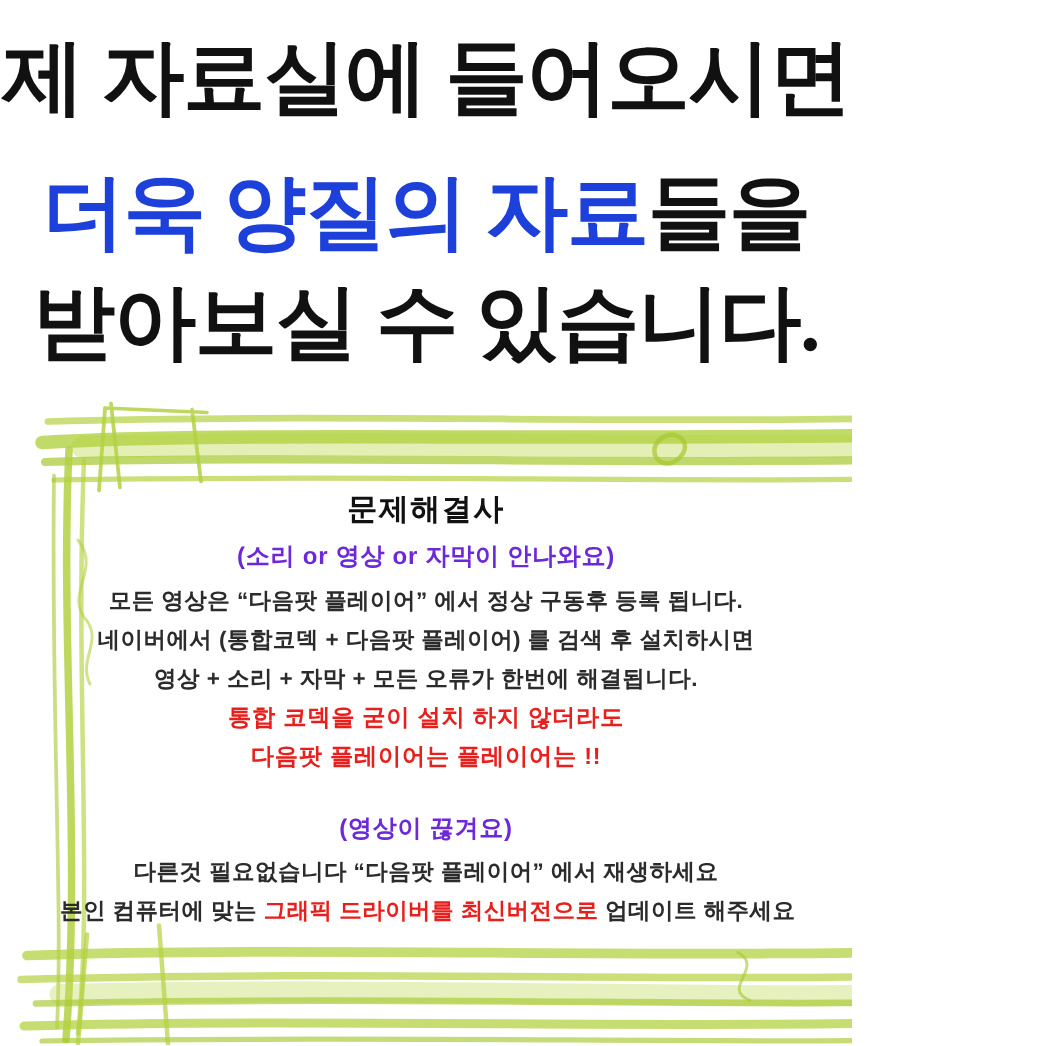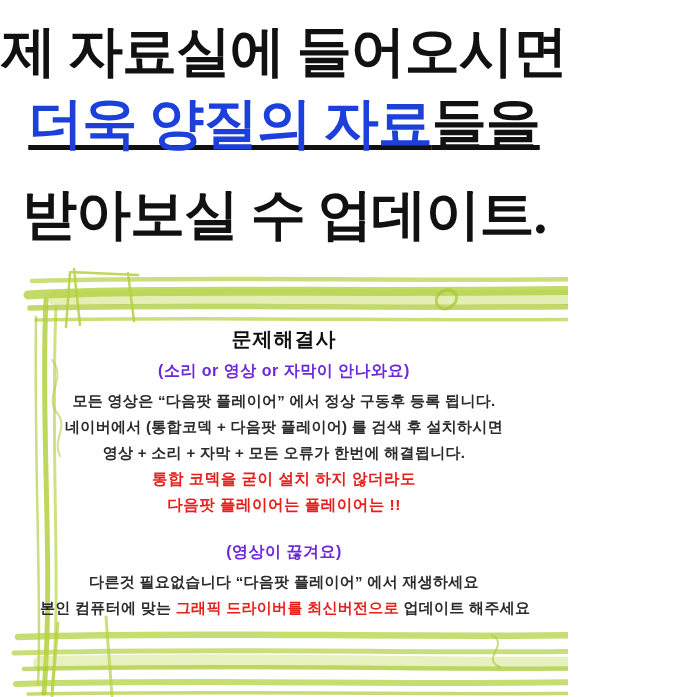--- a/index.html
+++ b/index.html
@@ -16,21 +16,21 @@
     text-align:center;
     font-family:"Liberation Serif", serif;
     font-weight:bold;
     font-size:55px;
     line-height:64px;
     color:#111111;
     letter-spacing:-1px;
     white-space:nowrap;
   }
   #banner-line1{top:20px;}
-  #banner-line2{top:92px;text-decoration:underline;}
+  #banner-line2{top:110px;}
   #banner-line3{top:183px;}
   .banner-blue{color:#1c40d9;}
   
   #frame-svg{position:absolute;left:0;top:265px;width:700px;height:432px;}
   
   #box-content{
     position:absolute;left:40px;right:40px;top:326px;
     text-align:center;
     font-weight:bold;
     color:#2b2b2b;
@@ -68,21 +68,21 @@
 </style>
 </head>
 <body>
 
 <div id="stage">
 
   <div class="banner-line" id="banner-line1">제 자료실에 들어오시면</div>
   <div class="banner-line" id="banner-line2">
     <span class="banner-blue">더욱 양질의 자료</span><span>들을</span>
   </div>
-  <div class="banner-line" id="banner-line3">받아보실 수 업데이트.</div>
+  <div class="banner-line" id="banner-line3">받아보실 수 있습니다.</div>
 
   <svg id="frame-svg" viewBox="0 0 700 432" fill="none" stroke-linecap="round">
 
     <path d="M55,33 C300,28 540,36 645,31" stroke="#c3dc5e" stroke-width="15" opacity="0.45"></path>
     <path d="M28,30 C160,22 380,30 672,24" stroke="#b3d141" stroke-width="9" opacity="0.8"></path>
     <path d="M32,16 C220,10 470,19 665,12" stroke="#b3d141" stroke-width="4.5" opacity="0.7"></path>
     <path d="M30,43 C200,38 480,46 668,40" stroke="#a6c72f" stroke-width="5.5" opacity="0.7"></path>
     <path d="M36,55 C240,51 500,58 662,53" stroke="#b3d141" stroke-width="3.5" opacity="0.7"></path>
     <path d="M440,28 c10,-9 24,3 12,13 c-10,9 -22,-4 -12,-13" stroke="#a6c72f" stroke-width="3" opacity="0.7"></path>
     <path d="M628,30 c12,-9 24,3 12,14 c-11,9 -23,-5 -12,-14" stroke="#a6c72f" stroke-width="3" opacity="0.7"></path>

